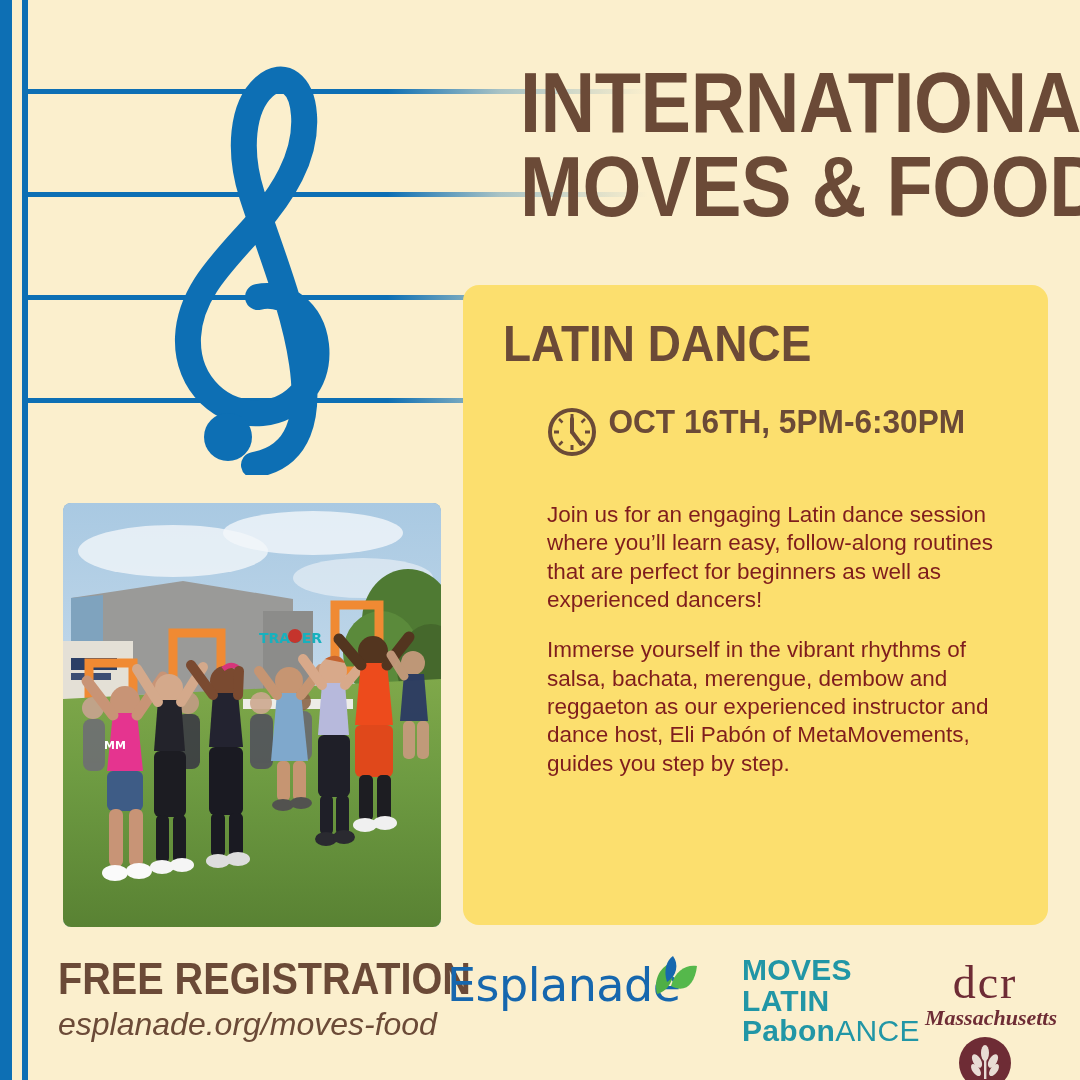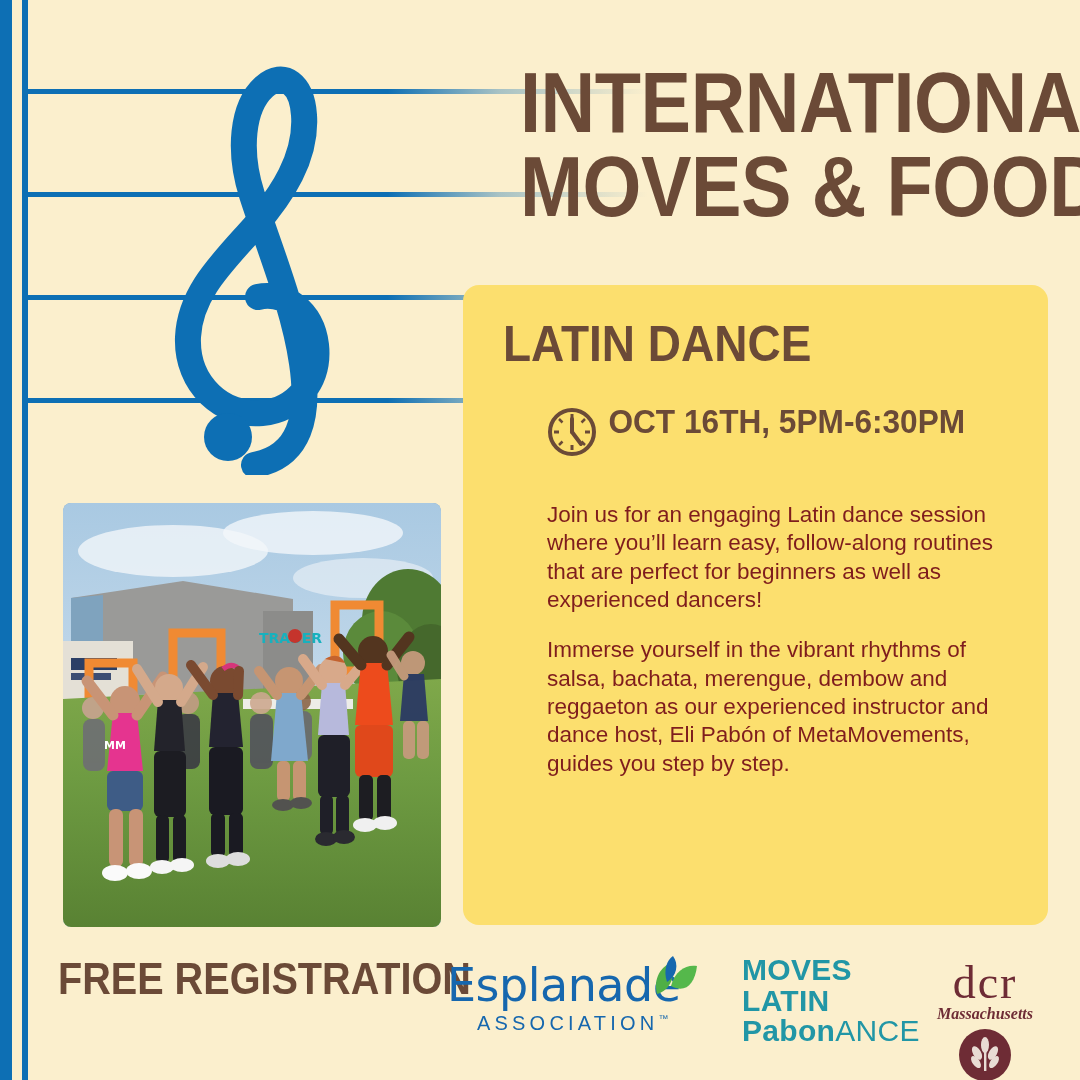--- a/index.html
+++ b/index.html
@@ -110,21 +110,21 @@
 
   
   .logo-bda{position:absolute;left:742px;top:955px;line-height:1.02;}
   .bda-l{color:#2196A6;font-weight:bold;font-size:30px;letter-spacing:0.3px;
          font-family:"Liberation Sans",sans-serif;display:block;}
   .bda-l3 .lt{font-weight:normal;margin-top:31px;}
 
   
   .logo-dcr{position:absolute;left:925px;top:950px;width:120px;text-align:center;margin-top:12px;}
   .dcr-word{color:#6E2C35;font-family:"Liberation Serif",serif;font-size:46px;line-height:0.9;letter-spacing:2px;}
-  .dcr-state{color:#6E2C35;font-family:"Liberation Serif",serif;font-style:italic;font-weight:bold;font-size:16px;margin-top:2px;}
+  .dcr-state{color:#6E2C35;font-family:"Liberation Serif",serif;font-style:italic;font-weight:bold;font-size:22px;margin-top:2px;}
   .dcr-mark{margin:6px auto 0;width:52px;height:52px;}
 </style>
 </head>
 <body>
 
 <div class="poster">
 
   <div class="rail-thick"></div>
   <div class="rail-thin"></div>
 
@@ -314,26 +314,24 @@
     </div>
 
 
     <div class="body-copy">
       <p>Join us for an engaging Latin dance session where you’ll learn easy, follow-along routines that are perfect for beginners as well as experienced dancers!</p>
       <p>Immerse yourself in the vibrant rhythms of salsa, bachata, merengue, dembow and reggaeton as our experienced instructor and dance host, Eli Pabón of MetaMovements, guides you step by step.</p>
     </div>
   </div>
 
   <div class="free-reg">FREE REGISTRATION</div>
+  <div class="reg-url">esplanade.org/moves-food</div>
 
   <div class="logo-esp">
     <div class="esp-word">Esplanade</div>
-    <div class="esp-assoc">
-      <span>ASSOCIATION</span><span class="esp-tm">™</span>
-    </div>
     <div class="esp-leaf">
       <svg viewBox="0 0 70 58" xmlns="http://www.w3.org/2000/svg">
         <path d="M30 38 C26 22 34 10 46 6 C48 20 44 34 30 38 Z" fill="#4FAF46"></path>
         <path d="M44 30 C48 14 60 8 70 10 C68 28 58 38 44 30 Z" fill="#55B84B"></path>
         <path d="M40 26 C36 14 40 4 46 0 C52 8 50 20 40 26 Z" fill="#1667AE"></path>
       </svg>
     </div>
   </div>
 
   <div class="logo-bda">

